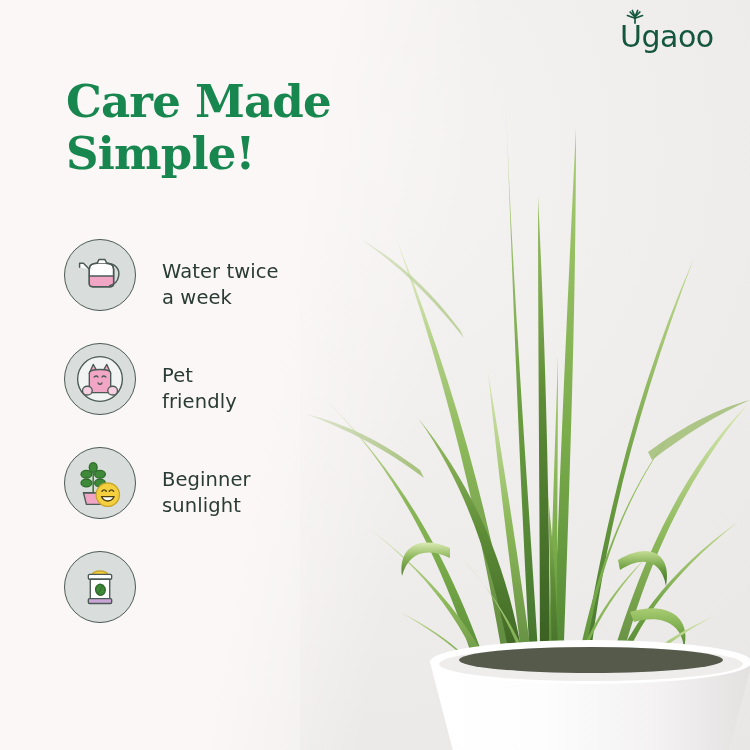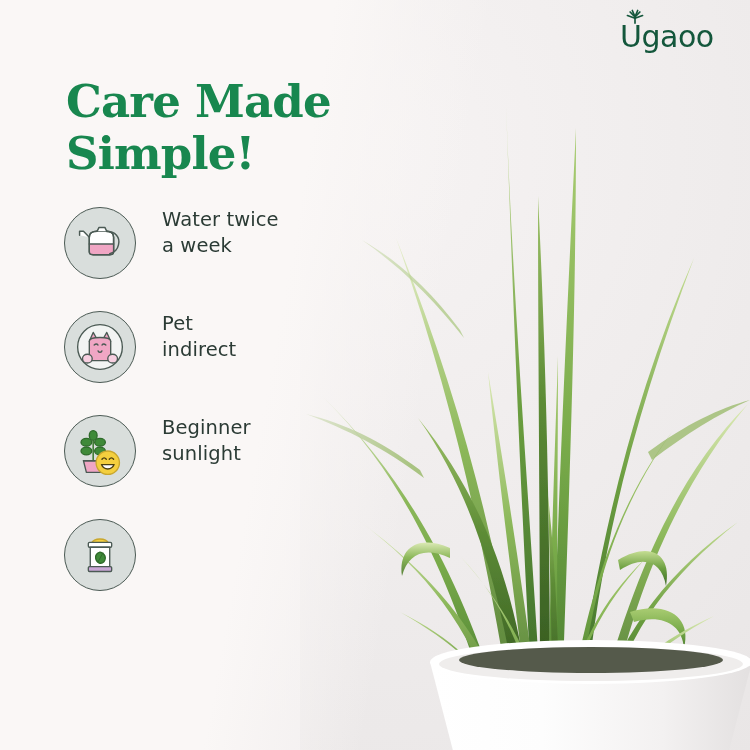--- a/index.html
+++ b/index.html
@@ -91,21 +91,21 @@
   
   .features {
     position: absolute;
     left: 64px;
     top: 207px;
     width: 330px;
   }
   .feature {
     position: relative;
     display: flex;
-    align-items: flex-start;
+    align-items: flex-end;
     height: 104px;
   }
   .icon-circle {
     position: relative;
     flex: 0 0 auto;
     width: 72px;
     height: 72px;
     border-radius: 50%;
     background: #d9dedc;
     border: 1.4px solid #4b5a54;
@@ -256,21 +256,21 @@
             <path d="M25 30 C25 25 47 25 47 30 L47 50 L25 50 Z" fill="#f0a6c4"></path>
             <path d="M30 34 C31.5 32.5 33 32.5 34 34" fill="none"></path>
             <path d="M38 34 C39 32.5 40.5 32.5 42 34" fill="none"></path>
             <path d="M34 40 C35 42 37 42 38 40" fill="none"></path>
             <ellipse cx="23" cy="48" rx="5" ry="4.5" fill="#f7cfe0"></ellipse>
             <ellipse cx="49" cy="48" rx="5" ry="4.5" fill="#f7cfe0"></ellipse>
           </g>
         </svg>
       </div>
       <div class="feature-label">Pet
-indirect</div>
+friendly</div>
     </div>
 
     <div class="feature">
       <div class="icon-circle">
         <svg viewBox="0 0 72 72">
           <g stroke="#4b5a54" stroke-width="1.4" stroke-linejoin="round" stroke-linecap="round">
             <path d="M29 48 L29 26" stroke="#3f7a34" stroke-width="1.6" fill="none"></path>
             <ellipse cx="29" cy="20" rx="4" ry="5" fill="#3f8a39" stroke="#2f6b2b"></ellipse>
             <ellipse cx="22" cy="27" rx="5.5" ry="4" fill="#3f8a39" stroke="#2f6b2b"></ellipse>
             <ellipse cx="36" cy="27" rx="5.5" ry="4" fill="#3f8a39" stroke="#2f6b2b"></ellipse>

